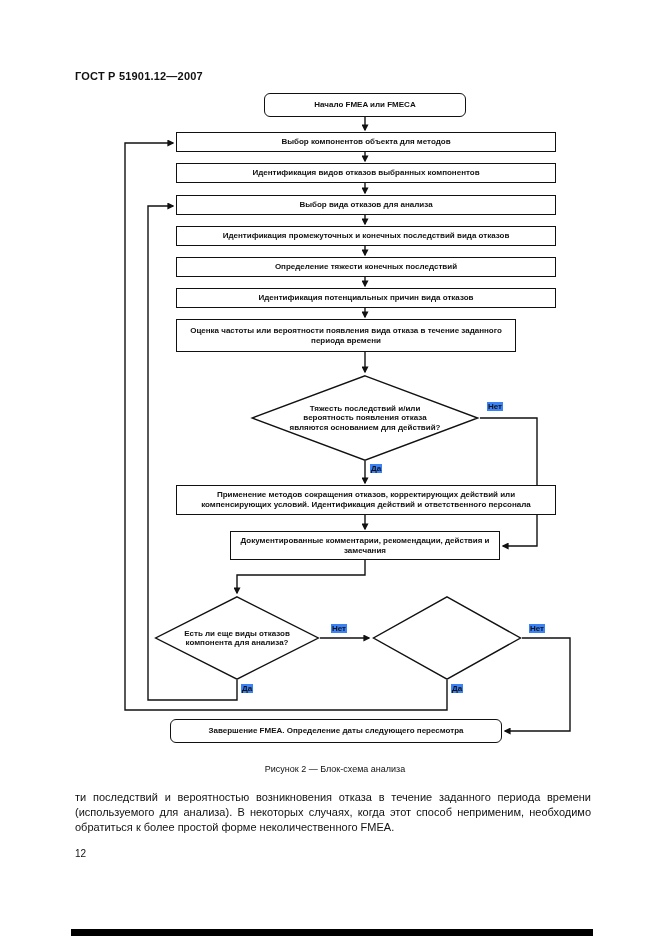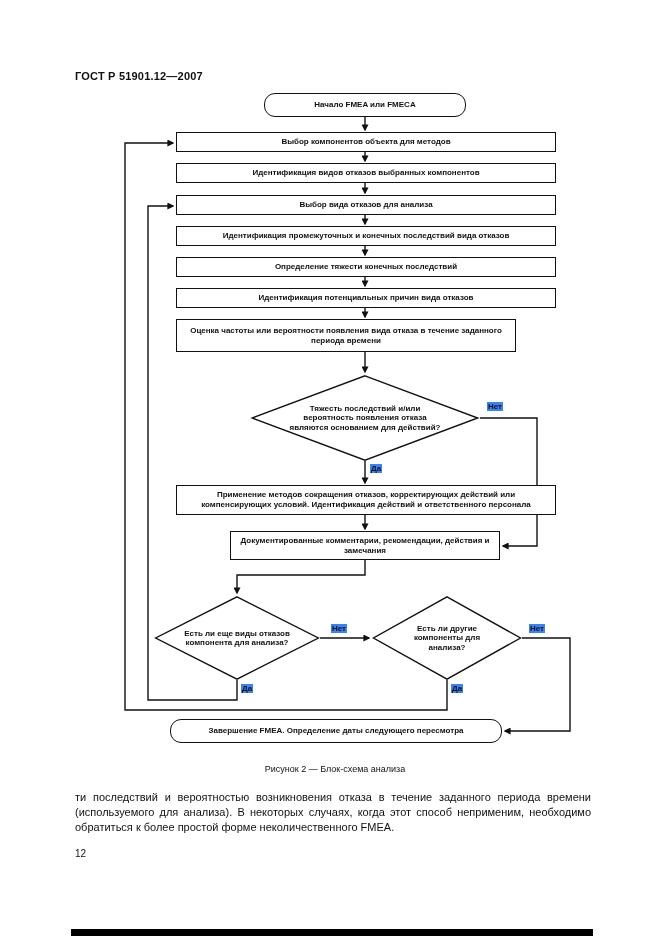--- a/index.html
+++ b/index.html
@@ -4,21 +4,21 @@
 <style>
   html,body{margin:0;padding:0;background:#e8e8e8;}
   .page{position:relative;width:661px;height:936px;background:#ffffff;
         font-family:"Liberation Sans", sans-serif;color:#111;overflow:hidden;margin:0 auto;}
   .header{position:absolute;left:75px;top:62px;font-size:11px;font-weight:bold;letter-spacing:.2px;margin-top:8px;}
   .connectors{position:absolute;left:0;top:0;z-index:1;}
   .conn{fill:none;stroke:#111;stroke-width:1.4;}
   .node{position:absolute;z-index:2;background:#fff;border:1.4px solid #111;box-sizing:border-box;
         display:flex;align-items:center;justify-content:center;text-align:center;
         font-size:8px;font-weight:bold;line-height:1.2;padding:1px 8px;}
-  .stadium{border-radius:11px;}
+  .stadium{border-radius:6px;}
   .diamond{position:absolute;z-index:2;display:flex;align-items:center;justify-content:center;
            text-align:center;font-size:8px;font-weight:bold;line-height:1.15;}
   .diamond .dshape{position:absolute;left:0;top:0;width:100%;height:100%;}
   .diamond polygon{fill:#fff;stroke:#111;stroke-width:1.4;}
   .dtext{position:relative;z-index:1;width:68%;}
   .branch{position:absolute;z-index:3;font-size:8px;font-weight:bold;background:#3b82f6;padding:0 1px;}
   .caption{position:absolute;left:80px;top:764px;width:510px;text-align:center;font-size:9px;}
   .body-text{position:absolute;left:75px;top:790px;width:516px;font-size:11px;line-height:15px;text-align:justify;}
   .page-number{position:absolute;left:75px;top:848px;font-size:10px;}
   .scan-bar{position:absolute;left:71px;top:929px;width:522px;height:7px;background:#000;}
@@ -105,21 +105,20 @@
     <svg class="dshape" viewBox="0 0 100 100" preserveAspectRatio="none">
       <polygon points="50,1 99,50 50,99 1,50" vector-effect="non-scaling-stroke"></polygon>
     </svg>
     <span class="dtext">Есть ли еще виды отказов компонента для анализа?</span>
   </div>
 
   <div class="diamond" style="left:372px;top:596px;width:150px;height:84px;">
     <svg class="dshape" viewBox="0 0 100 100" preserveAspectRatio="none">
       <polygon points="50,1 99,50 50,99 1,50" vector-effect="non-scaling-stroke"></polygon>
     </svg>
-    <span class="dtext">Есть ли другие компоненты для анализа?</span>
   </div>
 
   <div class="node stadium" style="left:170px;top:719px;width:332px;height:24px;">
     <span>Завершение FMEA. Определение даты следующего пересмотра</span>
   </div>
 
   <span class="branch" style="left:487px;top:402px;">Нет</span>
   <span class="branch" style="left:370px;top:464px;">Да</span>
   <span class="branch" style="left:331px;top:624px;">Нет</span>
   <span class="branch" style="left:241px;top:684px;">Да</span>

